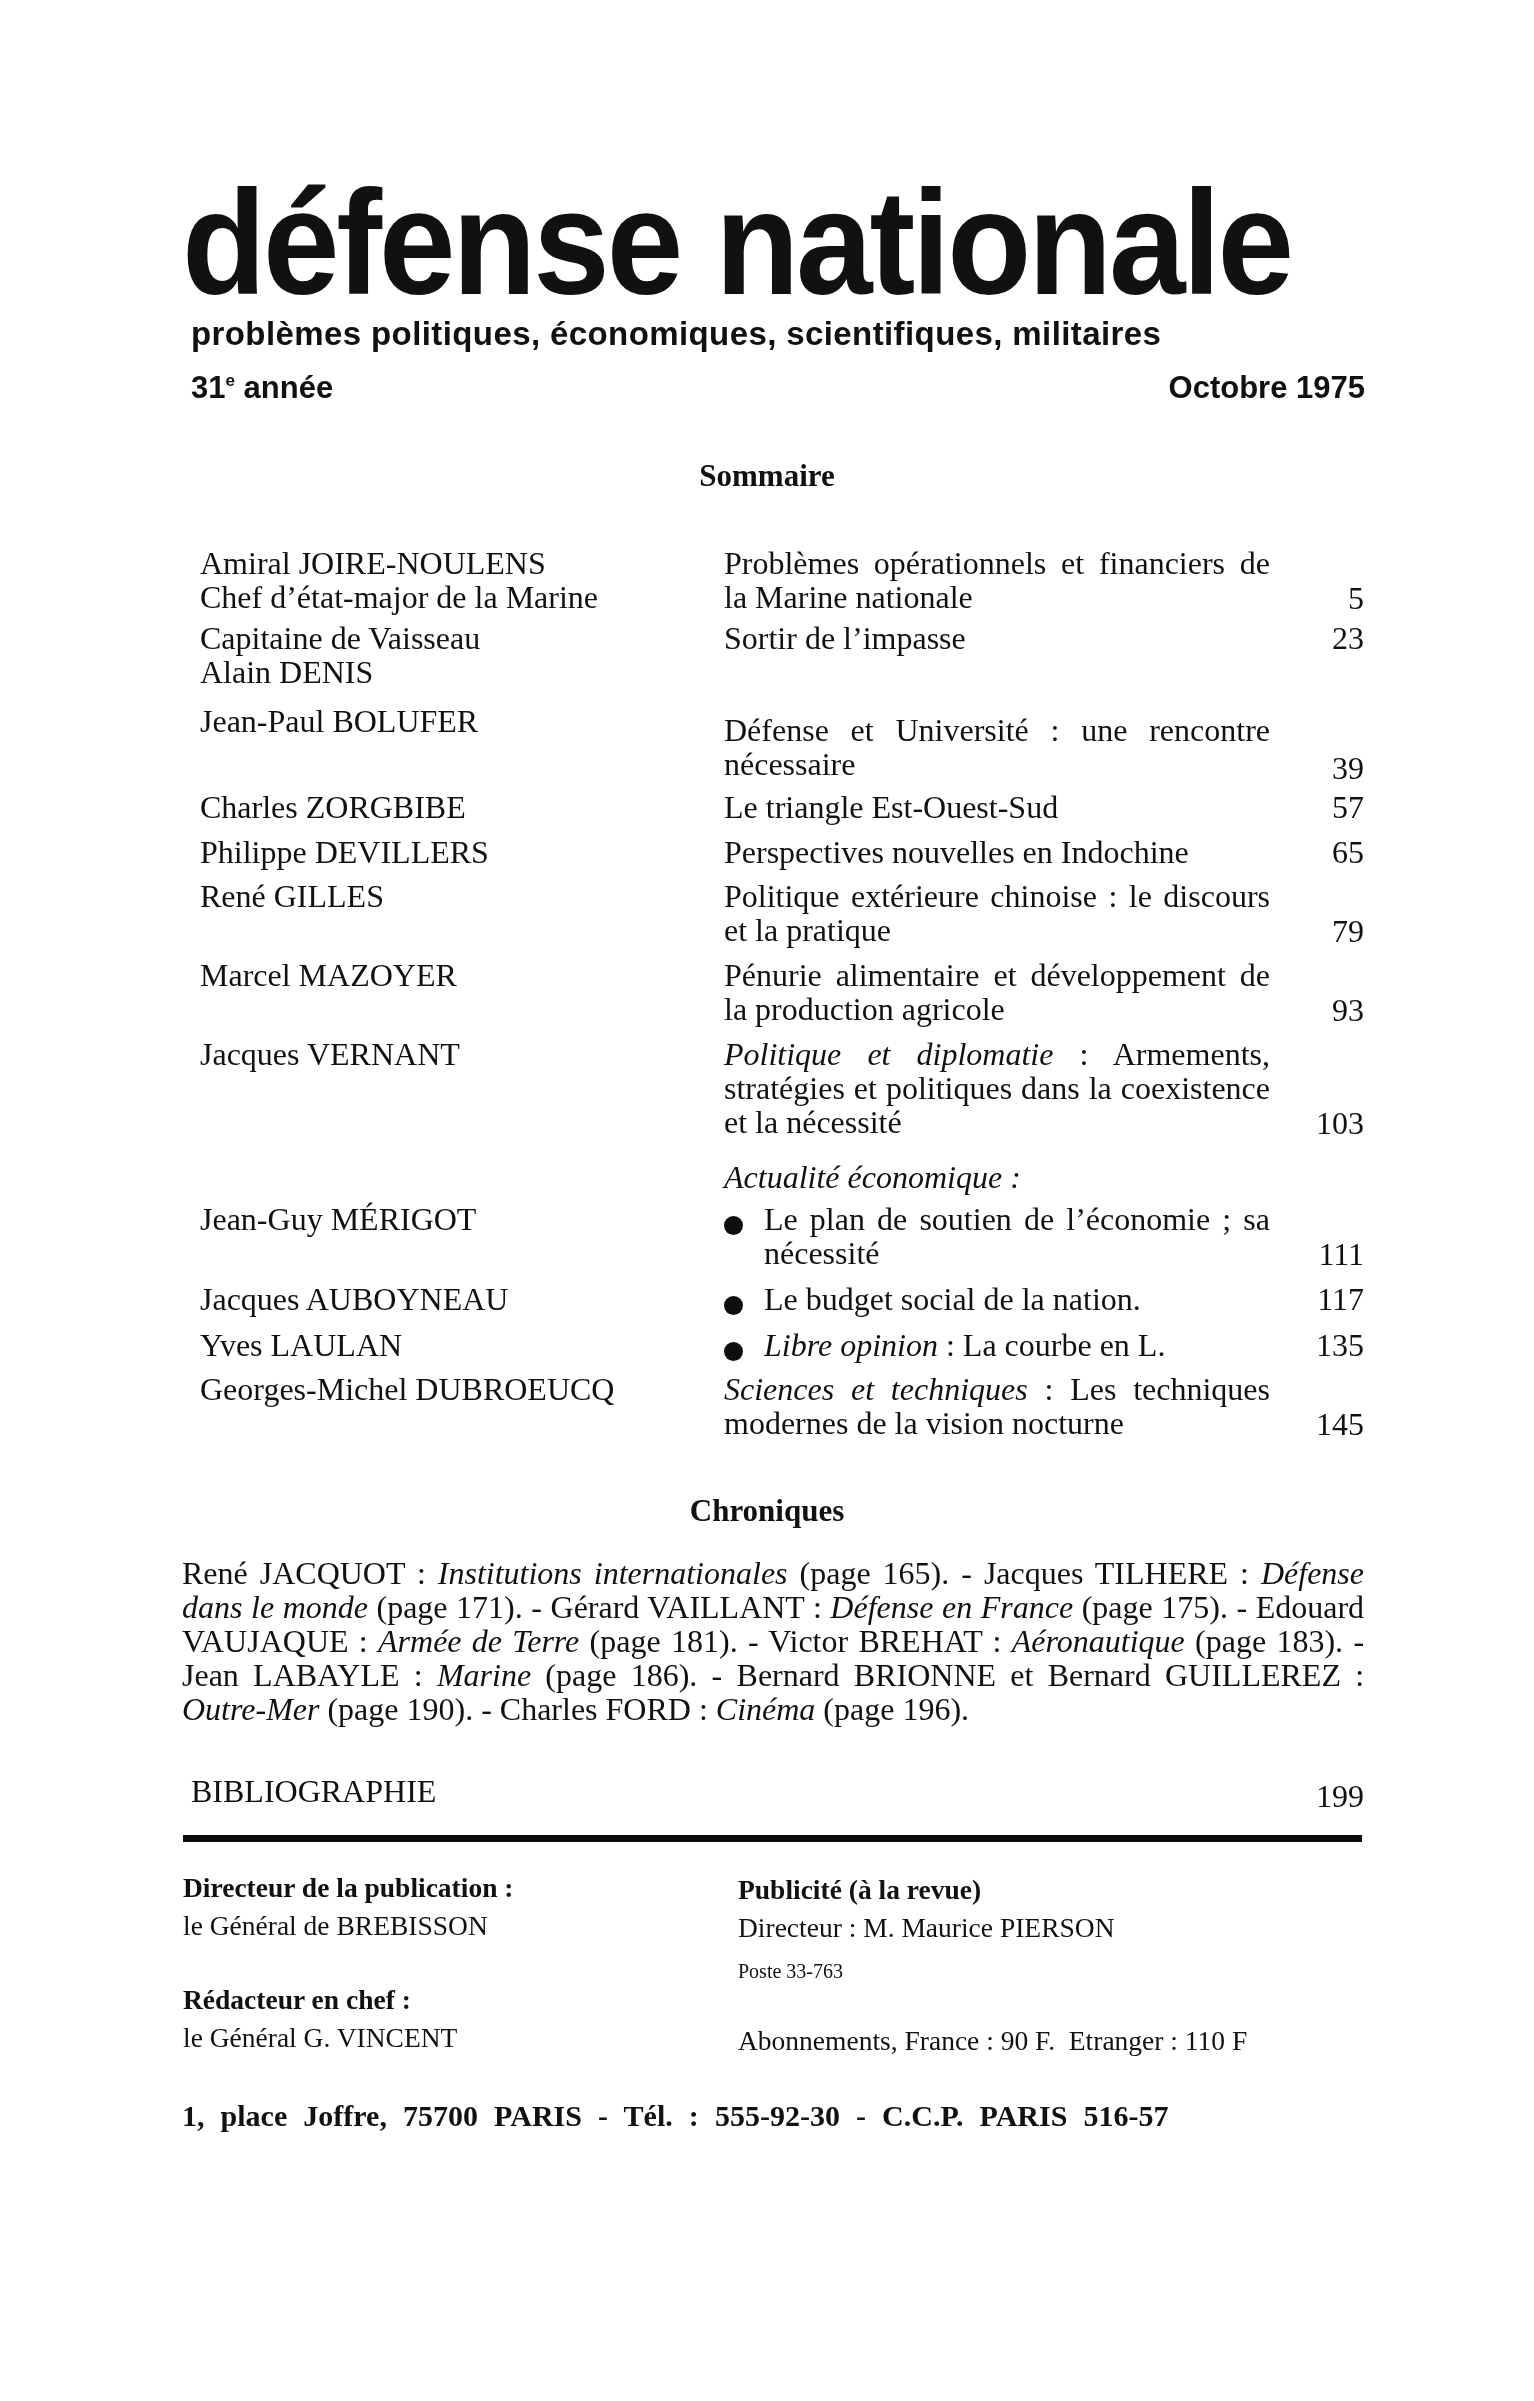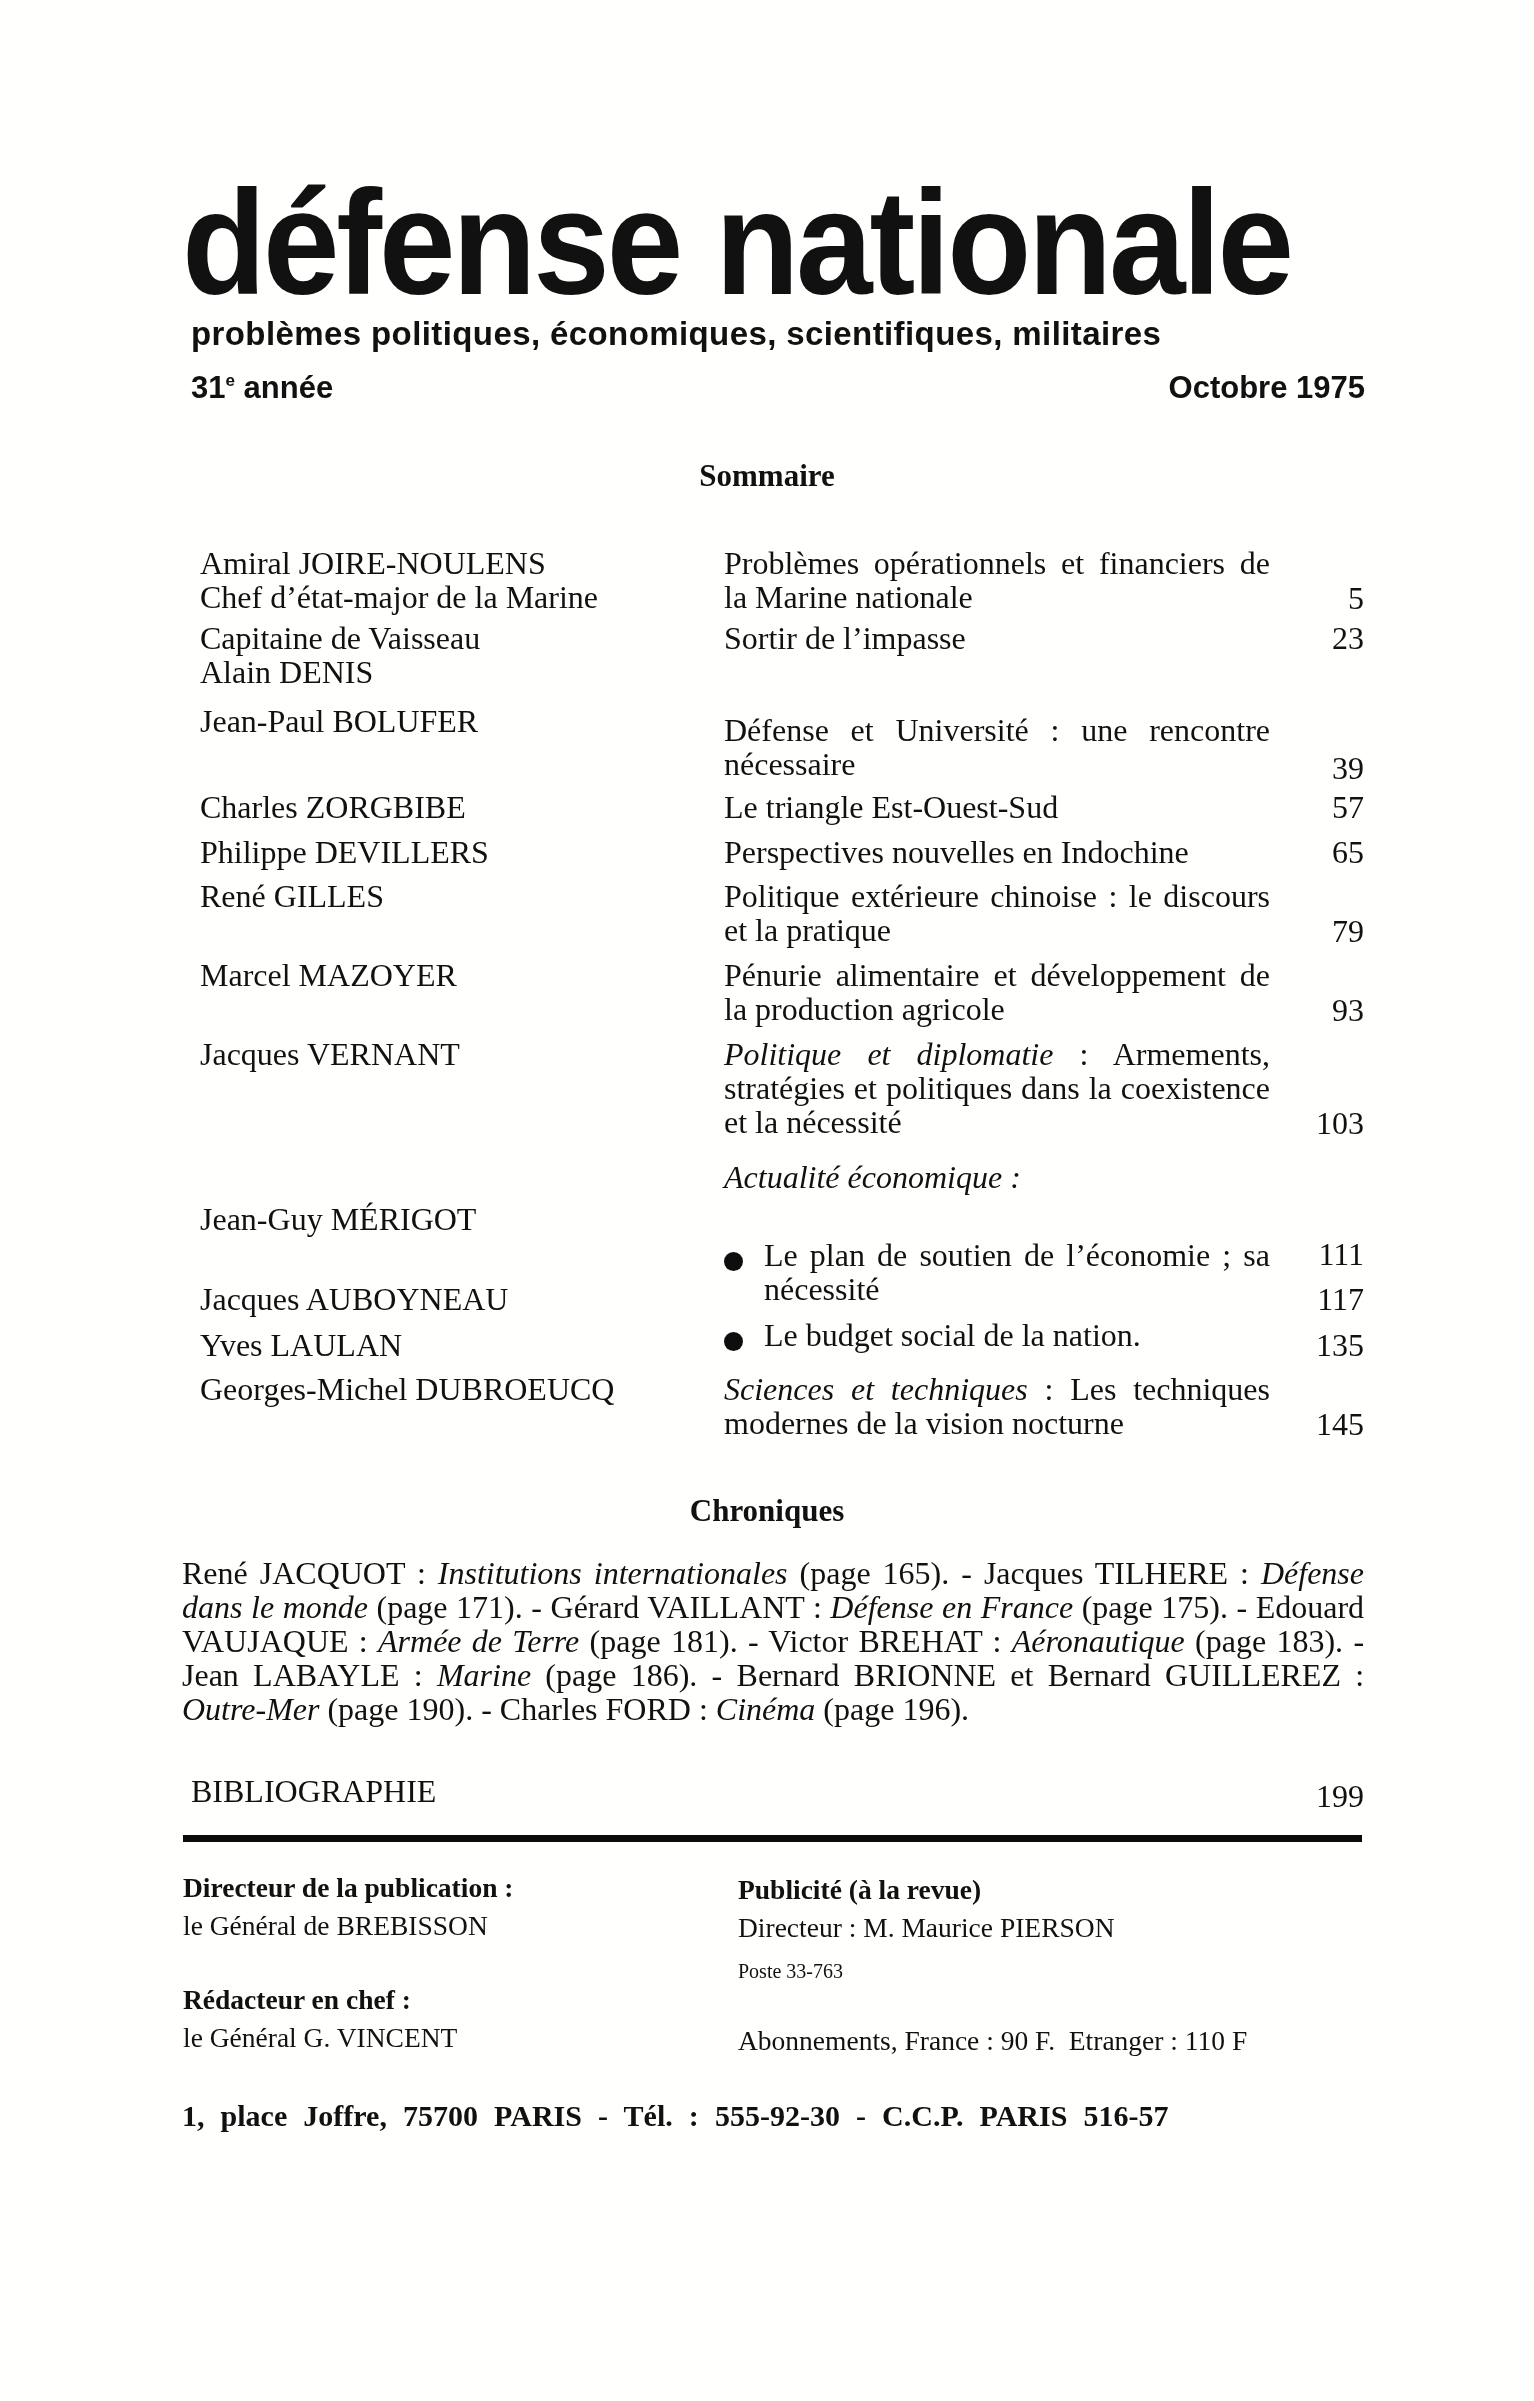--- a/index.html
+++ b/index.html
@@ -66,21 +66,21 @@
   }
   .toc-page {
     position: absolute; right: 170px; bottom: 0;
     font-size: 32px; line-height: 34px; text-align: right;
   }
   .toc-title .bullet {
     position: absolute; left: 0; top: 13.8px;
     width: 19px; height: 19px; border-radius: 50%;
     background: #0e0e0e;
   }
-  .toc-title.with-bullet { left: 724px; margin-top: 36px; }
+  .toc-title.with-bullet { left: 724px; }
   .toc-title.with-bullet .txt { display: block; padding-left: 40px; }
   .ital { font-style: italic; }
 
   .chron-para {
     left: 182px; top: 1556px; width: 1182px;
     font-size: 32px; line-height: 34px;
     text-align: justify;
   }
   .biblio { left: 182px; top: 1774px; font-size: 32px; line-height: 34px; margin-left: 9px; }
   .biblio-page { right: 170px; top: 1779px; font-size: 32px; line-height: 34px; }
@@ -186,20 +186,24 @@
   <div class="toc-author">Jacques AUBOYNEAU</div>
   <div class="toc-title with-bullet">
       <span class="bullet"></span>
       <span class="txt">Le budget social de la nation.</span>
     </div>
   <div class="toc-page">117</div>
 </div>
 
 <div class="toc-row" style="top:1328px;height:34px">
   <div class="toc-author">Yves LAULAN</div>
+  <div class="toc-title with-bullet">
+      <span class="bullet"></span>
+      <span class="txt"><span class="ital">Libre opinion</span><span> : La courbe en L.</span></span>
+    </div>
   <div class="toc-page">135</div>
 </div>
 
 <div class="toc-row" style="top:1372px;height:69px">
   <div class="toc-author">Georges-Michel DUBROEUCQ</div>
   <div class="toc-title"><span class="ital">Sciences et techniques</span><span> : Les techniques modernes de la vision nocturne</span></div>
   <div class="toc-page">145</div>
 </div>
 
 <div class="abs section-heading" style="top:1495px">Chroniques</div>

